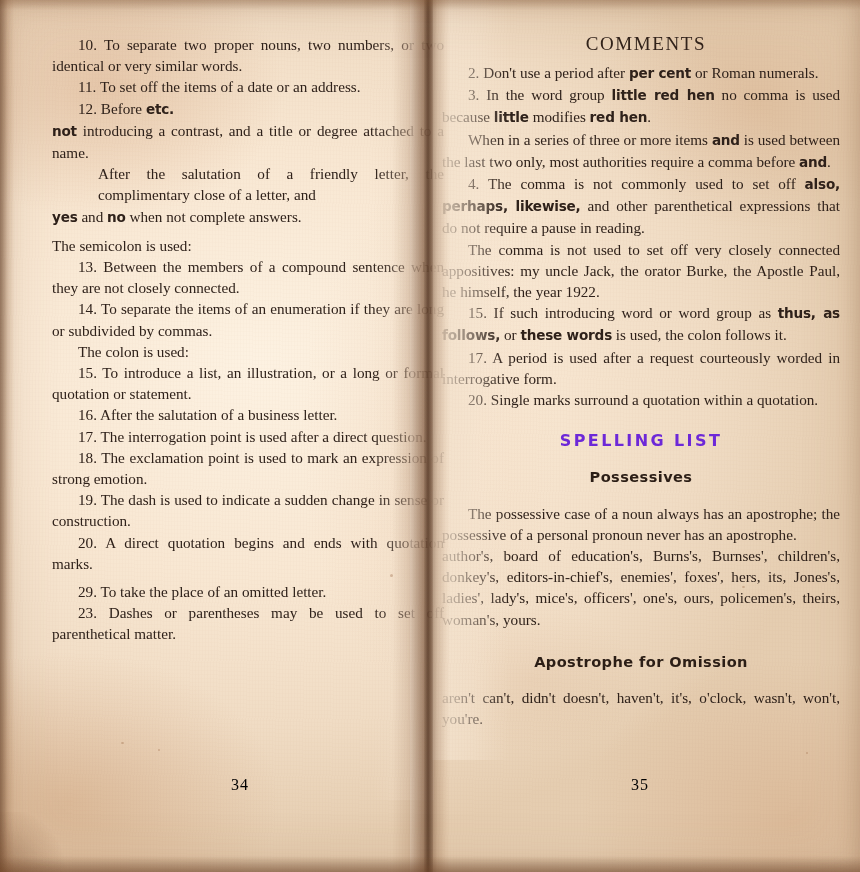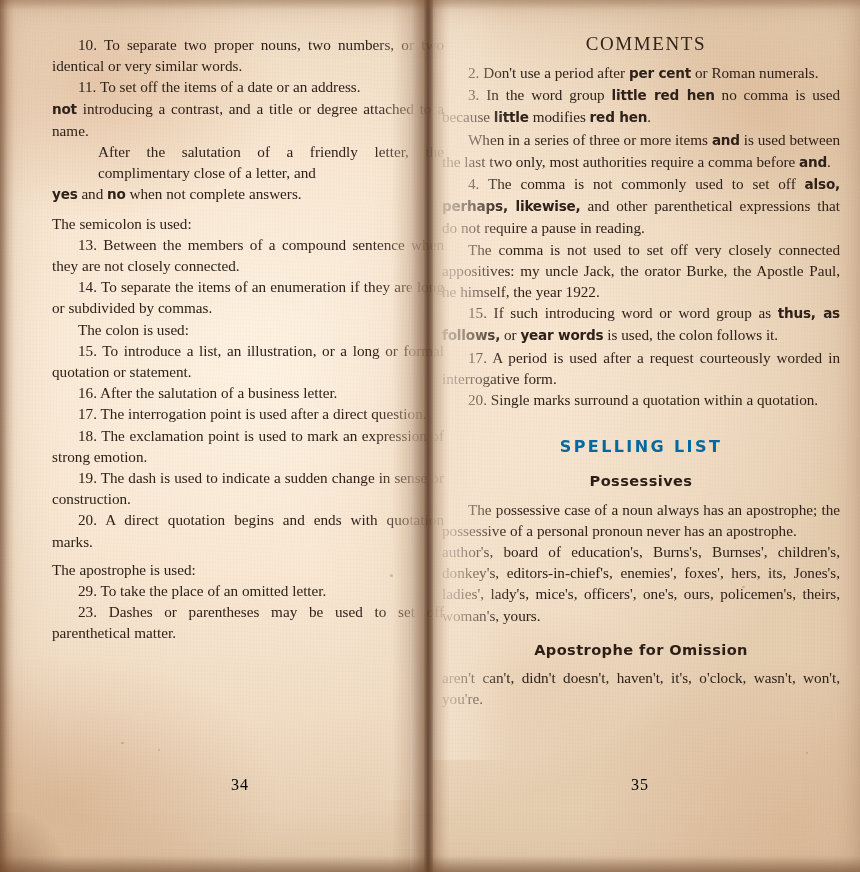--- a/index.html
+++ b/index.html
@@ -144,31 +144,31 @@
     font-size: 19px;
     letter-spacing: 1.6px;
     color: #31231b;
   }
   .hdr-spelling {
     text-align: center;
     font-family: "DejaVu Sans", "Liberation Sans", sans-serif;
     font-weight: 700;
     font-size: 16px;
     letter-spacing: 2.4px;
-    color: #0369a1;
-    margin: 6px;
+    color: #6d28d9;
+    margin: 0;
   }
   .hdr-sub {
     text-align: center;
     font-family: "DejaVu Sans", "Liberation Sans", sans-serif;
     font-weight: 700;
     font-size: 14.6px;
     letter-spacing: 0.4px;
     color: #2b1e16;
-    margin: 0;
+    margin: 8px;
   }
 
   
   .folio {
     position: absolute;
     top: 776px;
     font-size: 16px;
     color: #000000;
     text-align: center;
     letter-spacing: 1px;
@@ -218,20 +218,21 @@
 
   <div class="paper-base"></div>
   <div class="paper-stain"></div>
 
   <div class="page page-left">
     <div class="col col-left">
 
       <p class="blk ind">10. To separate two proper nouns, two numbers, or two identical or very similar words.</p>
       <p class="blk ind">11. To set off the items of a date or an address.</p>
 
+      <p class="blk ind"><span>12. Before </span><b class="em">etc.</b></p>
 
       <p class="blk hang"><b class="em">not</b> introducing a contrast, and a title or degree attached to a name.</p>
 
       <p class="blk" style="margin-left:46px;text-indent:0;">After the salutation of a friendly letter, the complimentary close of a letter, and</p>
 
       <p class="blk hang"><b class="em">yes</b> and <b class="em">no</b> when not complete answers.</p>
 
       <div class="gap-sm"></div>
       <p class="blk noind">The semicolon is used:</p>
 
@@ -239,21 +240,20 @@
       <p class="blk ind">14. To separate the items of an enumeration if they are long or subdivided by commas.</p>
       <p class="blk ind">The colon is used:</p>
       <p class="blk ind">15. To introduce a list, an illustration, or a long or formal quotation or statement.</p>
       <p class="blk ind">16. After the salutation of a business letter.</p>
       <p class="blk ind">17. The interrogation point is used after a direct question.</p>
       <p class="blk ind">18. The exclamation point is used to mark an expression of strong emotion.</p>
       <p class="blk ind">19. The dash is used to indicate a sudden change in sense or construction.</p>
       <p class="blk ind">20. A direct quotation begins and ends with quotation marks.</p>
 
       <div class="gap-sm"></div>
-      <p class="blk noind">The apostrophe is used:</p>
 
       <p class="blk ind">29. To take the place of an omitted letter.</p>
       <p class="blk ind">23. Dashes or parentheses may be used to set off parenthetical matter.</p>
     </div>
 
     <div class="folio folio-left">34</div>
   </div>
 
   <div class="page page-right">
 
@@ -264,21 +264,21 @@
       <p class="blk ind">2. Don't use a period after <b class="em">per cent</b> or Roman numerals.</p>
 
       <p class="blk ind">3. In the word group <b class="em">little red hen</b> no comma is used because <b class="em">little</b> modifies <b class="em">red hen</b>.</p>
 
       <p class="blk ind">When in a series of three or more items <b class="em">and</b> is used between the last two only, most authorities require a comma before <b class="em">and</b>.</p>
 
       <p class="blk ind">4. The comma is not commonly used to set off <b class="em">also, perhaps, likewise,</b> and other parenthetical expressions that do not require a pause in reading.</p>
 
       <p class="blk ind">The comma is not used to set off very closely connected appositives: my uncle Jack, the orator Burke, the Apostle Paul, he himself, the year 1922.</p>
 
-      <p class="blk ind">15. If such introducing word or word group as <b class="em">thus, as follows,</b> or <b class="em">year words</b> is used, the colon follows it.</p>
+      <p class="blk ind">15. If such introducing word or word group as <b class="em">thus, as follows,</b> or <b class="em">these words</b> is used, the colon follows it.</p>
 
       <p class="blk ind">17. A period is used after a request courteously worded in interrogative form.</p>
 
       <p class="blk ind">20. Single marks surround a quotation within a quotation.</p>
 
       <div class="gap-md"></div>
       <div class="gap-sm"></div>
 
       <p class="hdr-spelling">SPELLING LIST</p>
       <div class="gap-sm"></div>

